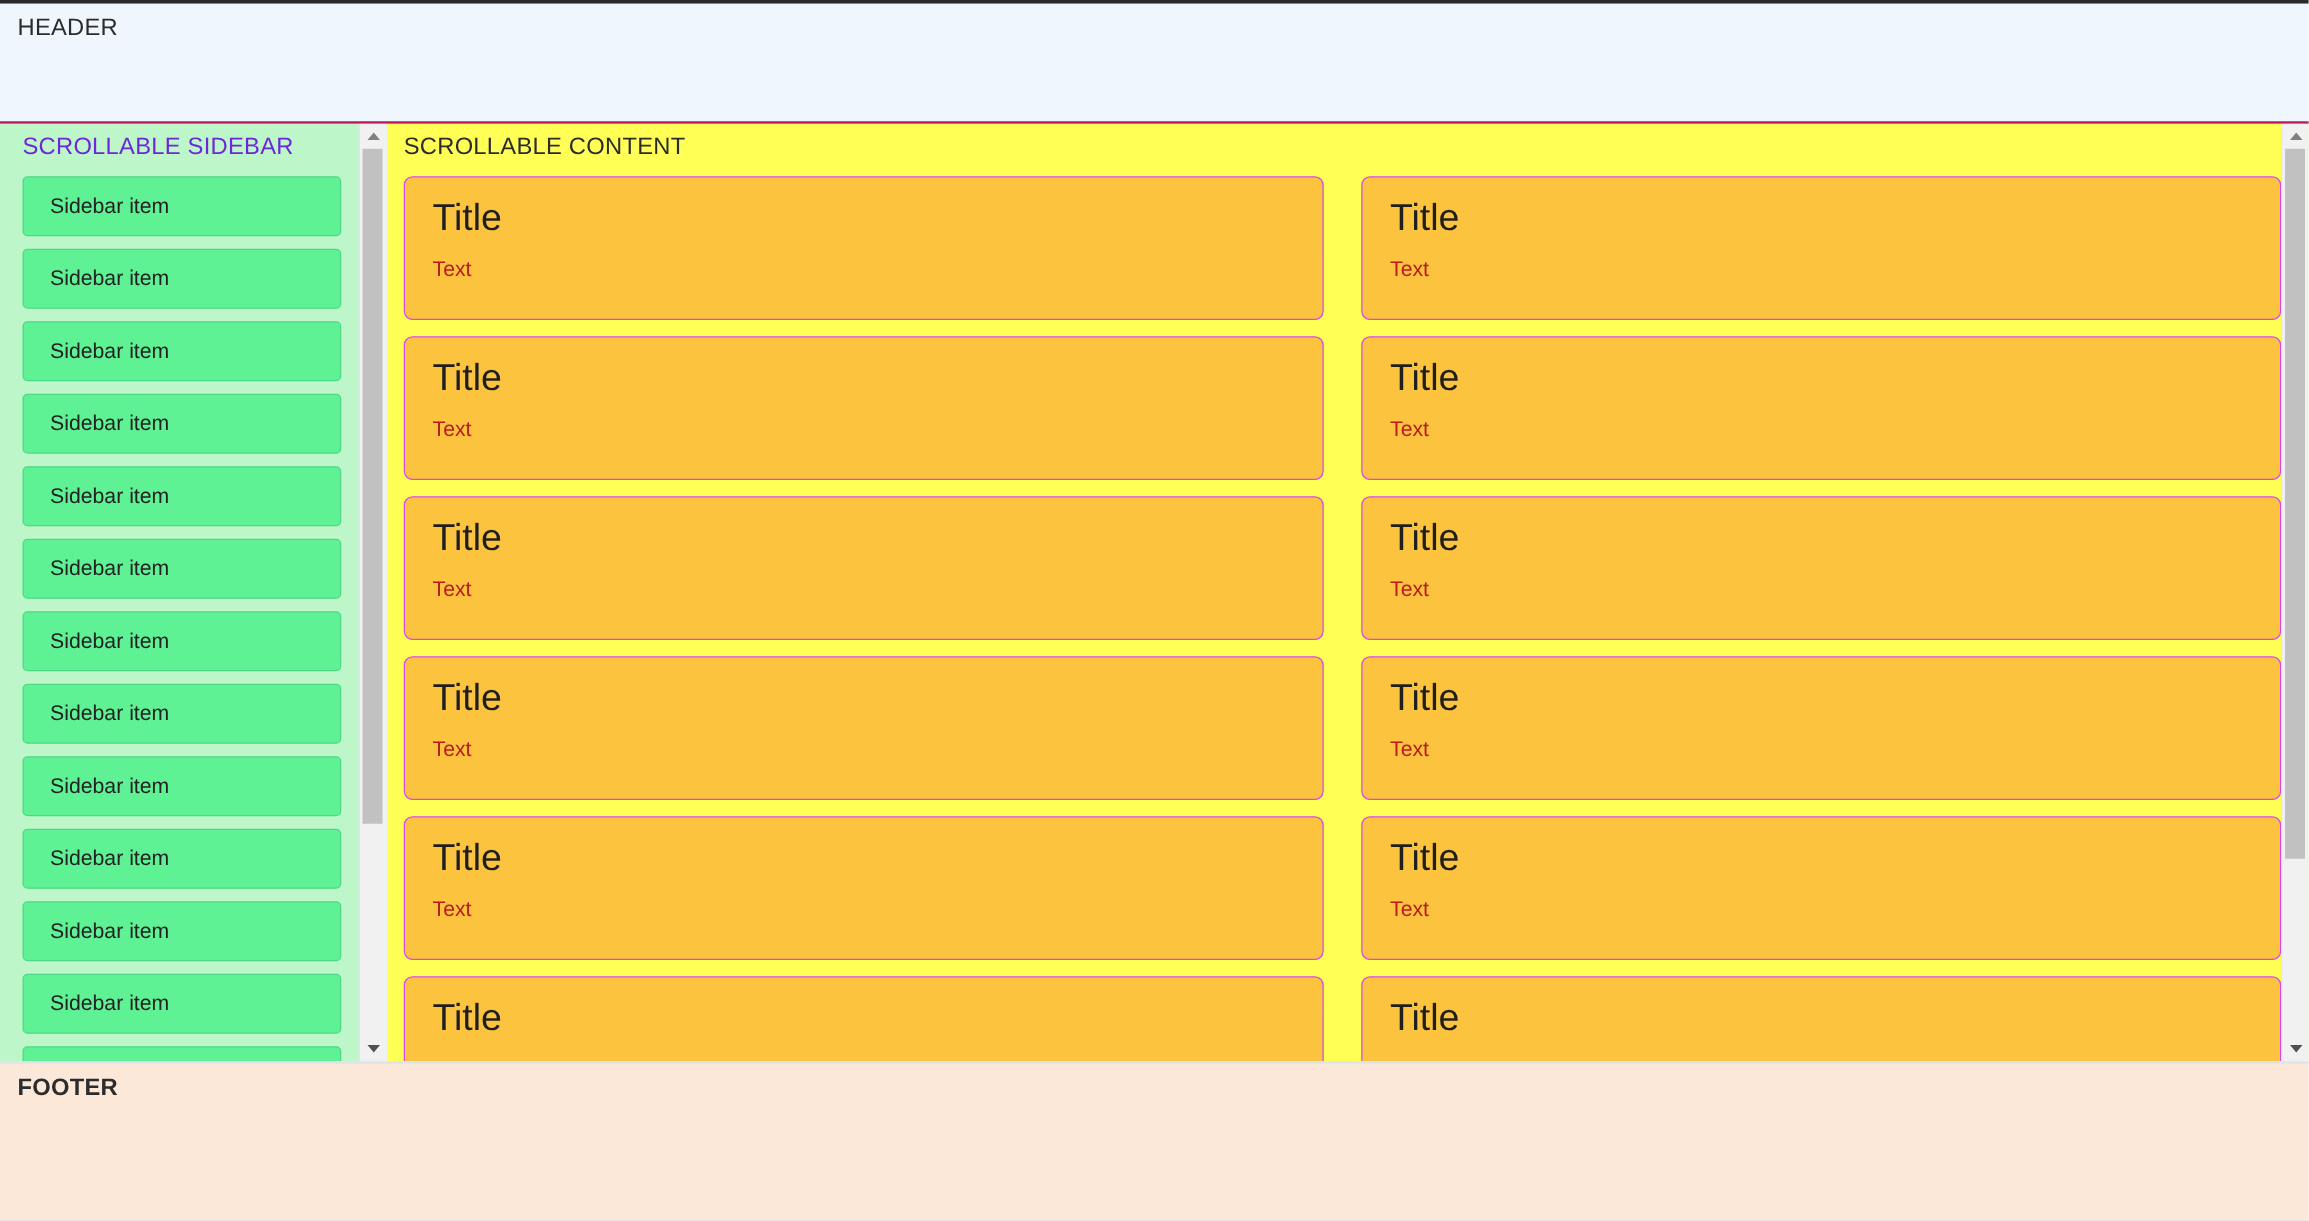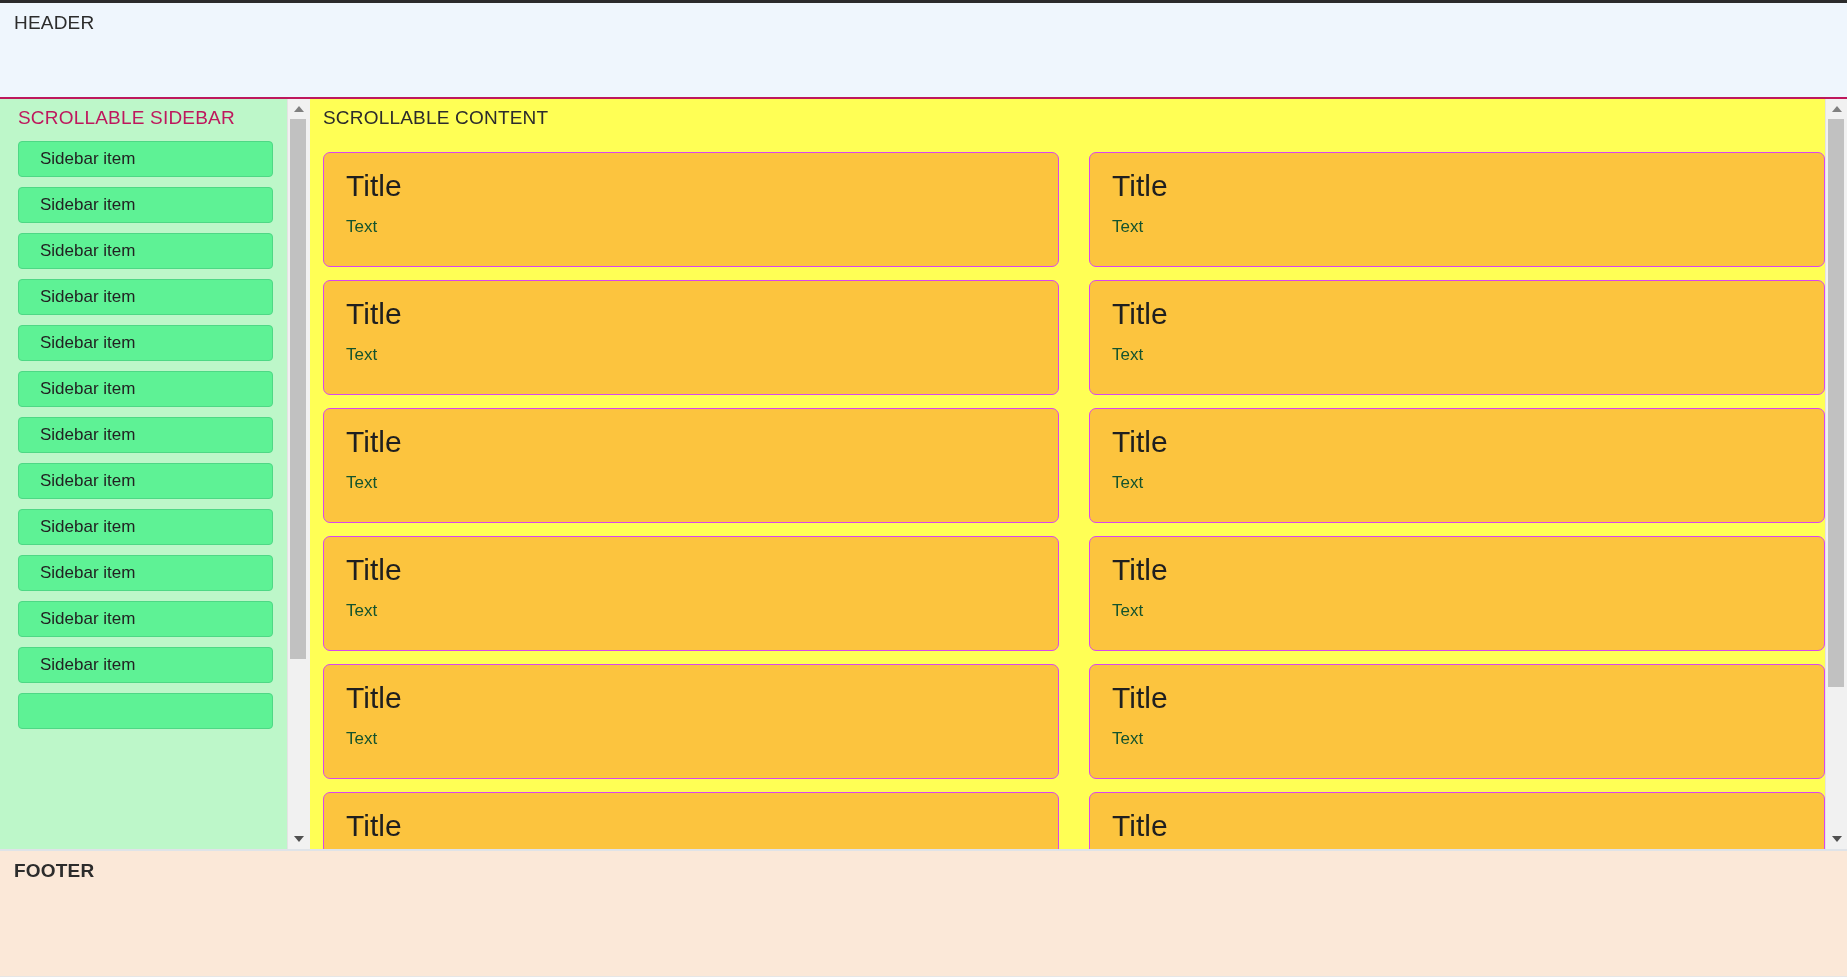--- a/index.html
+++ b/index.html
@@ -57,30 +57,30 @@
   .sidebar {
     flex: 1 1 auto;
     background: #bdf7c9;
     padding: 8px 14px 0 18px;
     overflow: hidden;
     min-height: 0;
     position: relative;
   }
   .sidebar-label {
     font-size: 19px;
-    color: #be185d;
+    color: #6d28d9;
     line-height: 22px;
     margin-bottom: 12px;
     letter-spacing: 0.2px;
   }
   .sidebar-item {
     background: #5ef295;
     border: 1px solid #4ed885;
     border-radius: 4px;
-    height: 36px;
+    height: 48px;
     margin-bottom: 10px;
     display: flex;
     align-items: center;
     padding-left: 21px;
   }
   .sidebar-item-label {
     font-size: 17px;
     color: #222222;
   }
 
@@ -141,21 +141,21 @@
     background: #ffff55;
     padding: 8px 0 0 14px;
     overflow: hidden;
     min-width: 0;
     min-height: 0;
   }
   .content-label {
     font-size: 19px;
     color: #2c2c2c;
     line-height: 22px;
-    margin-bottom: 23px;
+    margin-bottom: 12px;
     letter-spacing: 0.2px;
   }
   .card-grid {
     display: grid;
     grid-template-columns: 1fr 1fr;
     column-gap: 30px;
     row-gap: 13px;
   }
   .card {
     background: #fcc43e;
@@ -166,21 +166,21 @@
   }
   .card-title {
     font-size: 30px;
     font-weight: normal;
     color: #1f1f1f;
     line-height: 34px;
     margin-bottom: 14px;
   }
   .card-text {
     font-size: 17px;
-    color: #14532d;
+    color: #b91c1c;
     line-height: 20px;
   }
 
   
   .footer {
     flex: 0 0 128px;
     height: 128px;
     background: #fbe8d8;
     padding: 9px 0 0 14px;
     border-top: 2px solid #dfe3e8;

